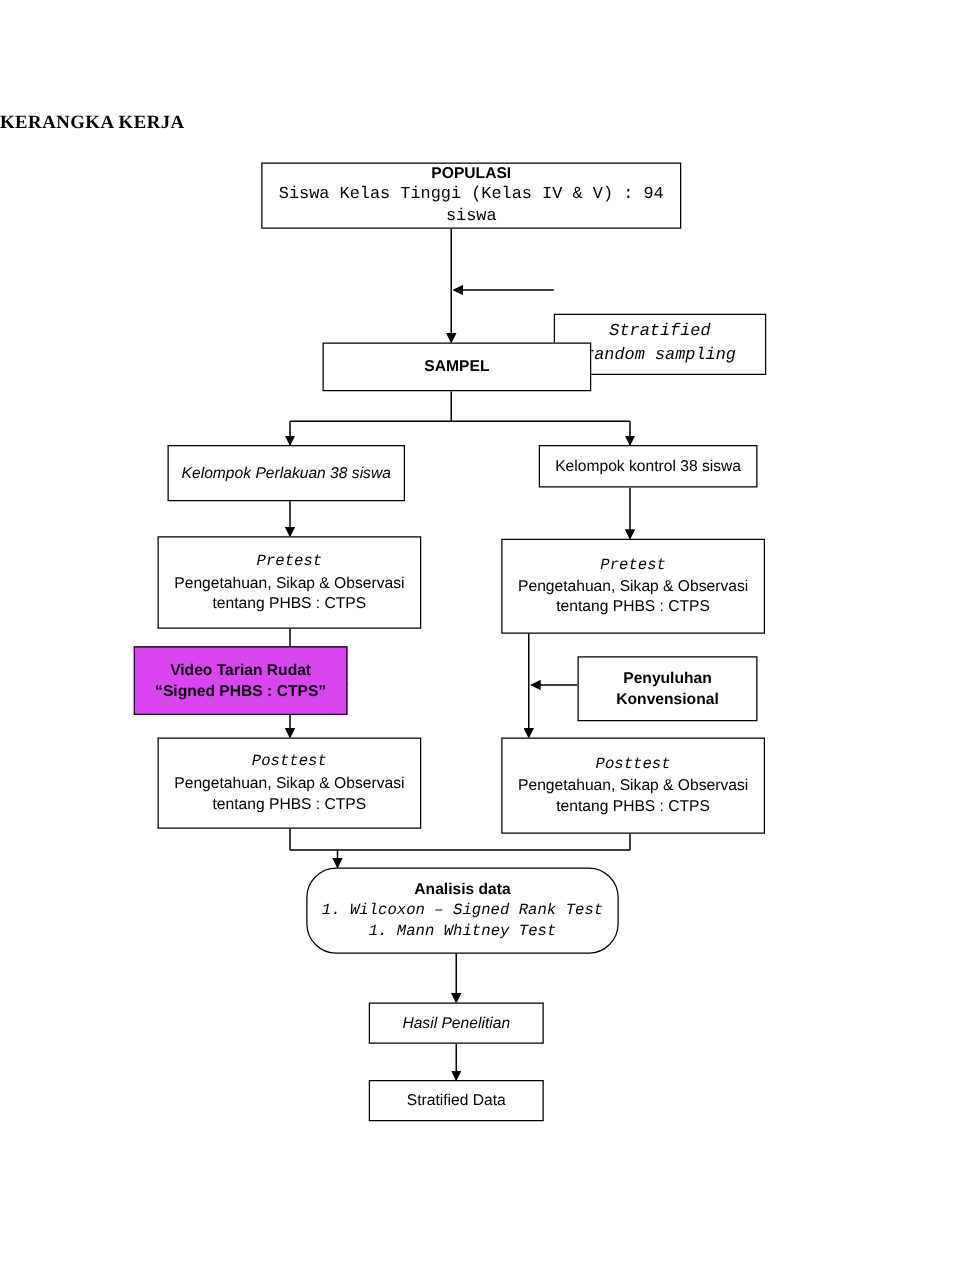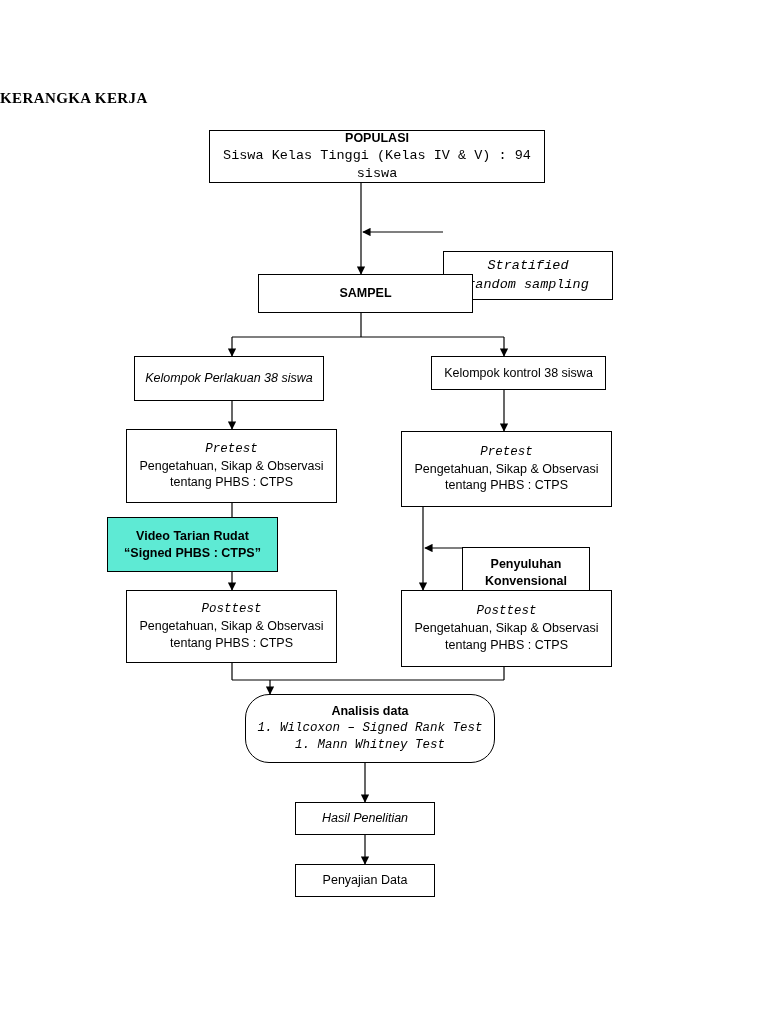--- a/index.html
+++ b/index.html
@@ -41,21 +41,21 @@
     justify-content: center;
     text-align: center;
     font-size: 12.5px;
     line-height: 1.35;
     padding: 2px 4px;
   }
   .box .ln { display: block; width: 100%; }
   .b { font-weight: bold; }
   .i { font-style: italic; font-family: Liberation Mono, monospace; }
   .serif { font-family: Liberation Mono, monospace; font-size: 13.5px; }
-  .shaded { background: #5eead4; }
+  .shaded { background: #d946ef; }
   svg.lines {
     position: absolute;
     left: 0; top: 0;
     width: 768px;
     height: 1024px;
     overflow: visible;
   }
 </style>
 </head>
 <body>
@@ -136,21 +136,21 @@
     <span class="ln i">Pretest</span>
     <span class="ln">Pengetahuan, Sikap &amp; Observasi</span>
     <span class="ln">tentang  PHBS : CTPS</span>
   </div>
 
   <div class="box shaded" style="left:107px; top:517px; width:171px; height:55px;">
     <span class="ln b">Video Tarian Rudat</span>
     <span class="ln b">“Signed PHBS : CTPS”</span>
   </div>
 
-  <div class="box" style="left:462px; top:547px; width:128px; height:52px;">
+  <div class="box" style="left:462px; top:525px; width:144px; height:52px;">
     <span class="ln b">Penyuluhan</span>
     <span class="ln b">Konvensional</span>
   </div>
 
   <div class="box" style="left:126px; top:590px; width:211px; height:73px;">
     <span class="ln i">Posttest</span>
     <span class="ln">Pengetahuan, Sikap &amp; Observasi</span>
     <span class="ln">tentang PHBS : CTPS</span>
   </div>
 
@@ -164,16 +164,16 @@
     <span class="ln b">Analisis data</span>
     <span class="ln i">1. Wilcoxon – Signed Rank Test</span>
     <span class="ln i">1. Mann  Whitney Test</span>
   </div>
 
   <div class="box" style="left:295px; top:802px; width:140px; height:33px;font-style:italic;">
     <span class="ln">Hasil Penelitian</span>
   </div>
 
   <div class="box" style="left:295px; top:864px; width:140px; height:33px;">
-    <span class="ln">Penyajian Data</span>
+    <span class="ln">Stratified Data</span>
   </div>
 
 </div>
 
 </body></html>

